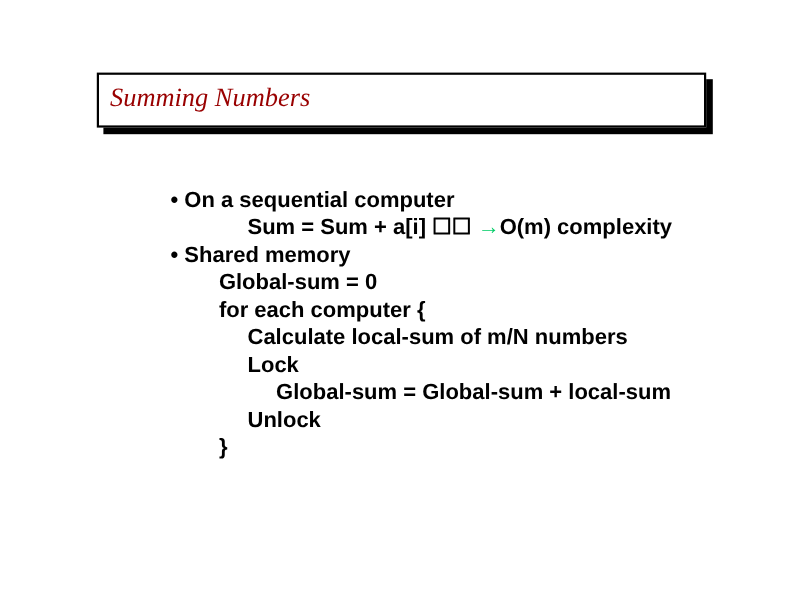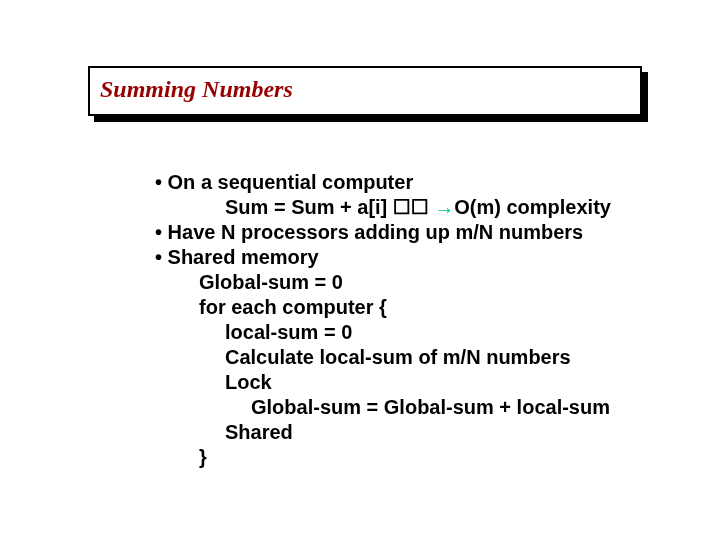--- a/index.html
+++ b/index.html
@@ -35,21 +35,21 @@
     background: #ffffff;
     border: 2px solid #000000;
     box-sizing: content-box;
   }
   .title-text {
     position: absolute;
     left: 10px;
     top: 8px;
     font-family: "Times New Roman", Times, serif;
     font-style: italic;
-    font-weight: bold;
+    font-weight: normal;
     font-size: 24px;
     color: #990000;
   }
 
   .content {
     position: absolute;
     left: 155px;
     top: 170px;
     font-size: 20px;
     font-weight: bold;
@@ -76,23 +76,21 @@
   <div class="title-box">
     <div class="title-text">Summing Numbers</div>
   </div>
 </div>
 
 <div class="content">
   <div>• On a sequential computer</div>
   <div class="ind2">
     <span>Sum = Sum + a[i] </span><span class="boxch">☐☐ </span><span class="arrow">→</span><span>O(m) complexity</span>
   </div>
-  <div>• Have N processors adding up m/N numbers</div>
   <div>• Shared memory</div>
   <div class="ind1">Global-sum = 0</div>
   <div class="ind1">for each computer {</div>
-  <div class="ind2">local-sum = 0</div>
   <div class="ind2">Calculate local-sum of m/N numbers</div>
   <div class="ind2">Lock</div>
   <div class="ind3">Global-sum = Global-sum + local-sum</div>
-  <div class="ind2">Shared</div>
+  <div class="ind2">Unlock</div>
   <div class="ind1">}</div>
 </div>
 
 </body></html>

